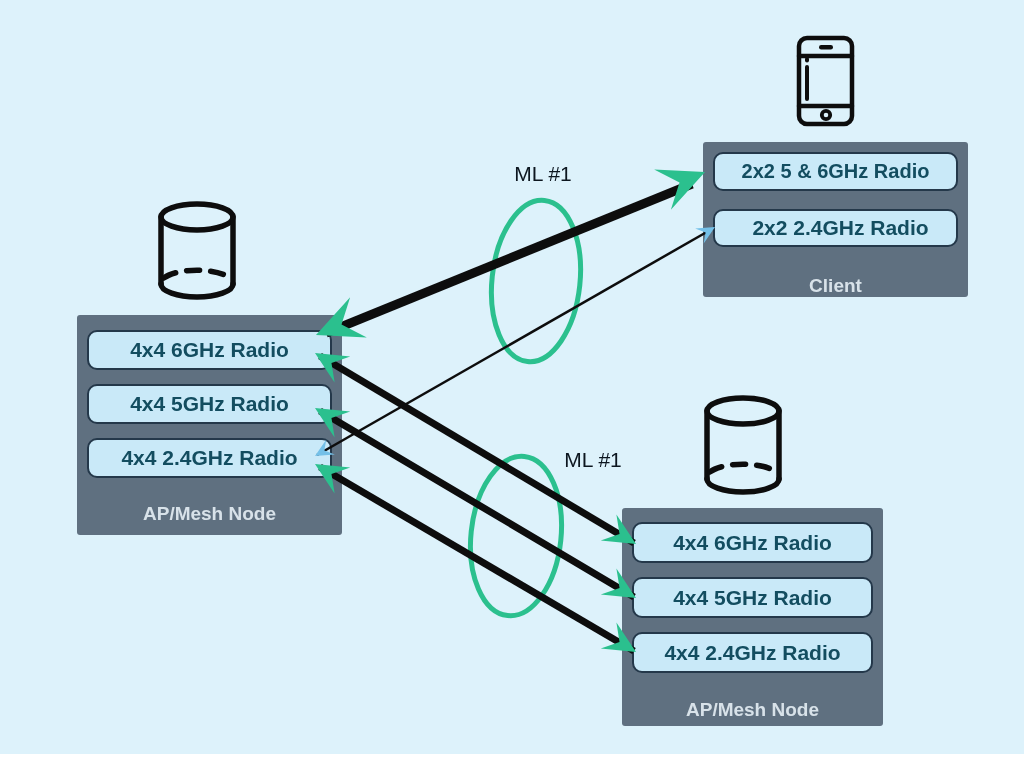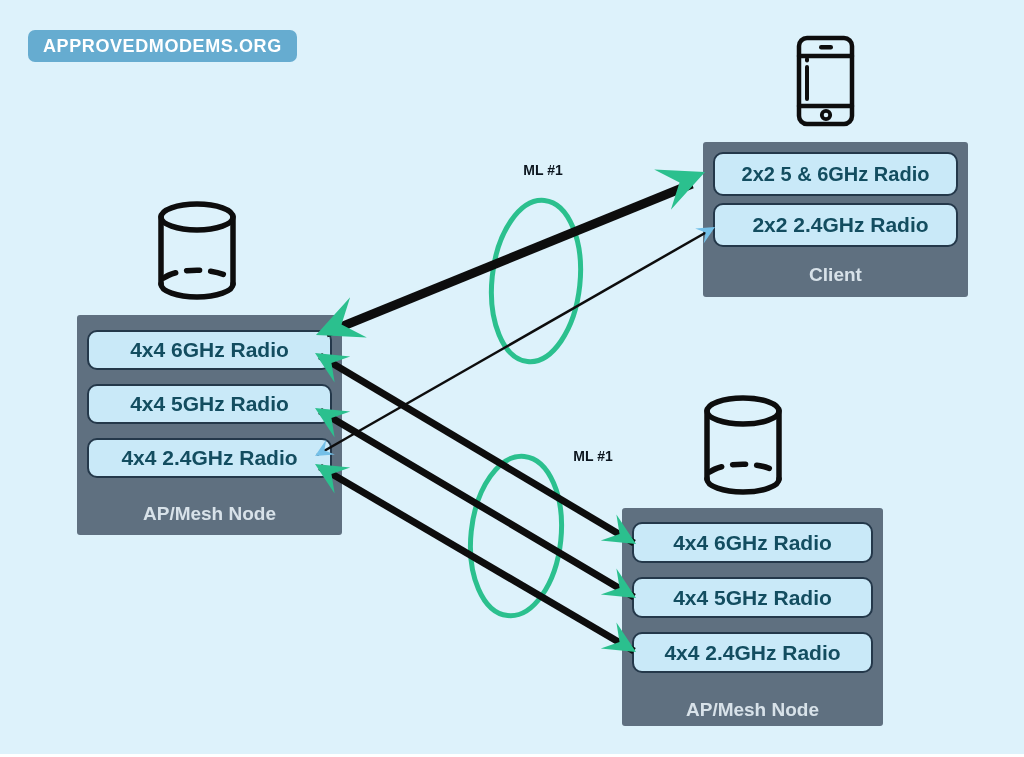--- a/index.html
+++ b/index.html
@@ -24,47 +24,44 @@
     border-radius:10px;display:flex;align-items:center;justify-content:center;
     font-weight:bold;color:var(--chip-text,#134d60);
     box-sizing:border-box;
   }
   .node-title{
     text-align:center;font-weight:bold;
     color:var(--node-label-text,#d8e2e9);font-size:19px;
   }
   .ml-label{
     position:absolute;width:80px;text-align:center;z-index:3;
-    font-size:14px;font-weight:bold;color:var(--ml-text,#0c161f);
+    font-size:21px;font-weight:normal;color:var(--ml-text,#0c161f);
   }
   .overlay{position:absolute;left:0;top:0;z-index:2;pointer-events:none;}
   .ln{stroke:var(--line,#0d0d0d);fill:none;}
   .ring{stroke:var(--accent-green,#2bc08e);stroke-width:5px;fill:none;}
   .dart-g{fill:var(--accent-green,#2bc08e);}
   .dart-b{fill:var(--accent-blue,#74c0e8);}
   .icon-stroke{stroke:var(--line,#0d0d0d);fill:none;stroke-linecap:round;}
   .bottom-strip{position:absolute;left:0;bottom:0;width:100%;height:3px;background:#ffffff;z-index:4;}
 </style>
 </head>
 <body>
 
 <div class="canvas">
 
-  <div class="logo-badge">
-    <span>APPROVEDMODEMS.ORG</span>
-  </div>
 
   <div class="node" style="left:77px;top:315px;width:245px;height:205px;padding:15px 10px 0;gap:14px;">
     <div class="chip" style="height:40px;font-size:21px;">4x4 6GHz Radio</div>
     <div class="chip" style="height:40px;font-size:21px;">4x4 5GHz Radio</div>
     <div class="chip" style="height:40px;font-size:21px;">4x4 2.4GHz Radio</div>
     <div class="node-title" style="margin-top:11px;">AP/Mesh Node</div>
   </div>
 
-  <div class="node" style="left:703px;top:142px;width:245px;height:145px;padding:10px 10px 0;gap:7px;">
+  <div class="node" style="left:703px;top:142px;width:245px;height:145px;padding:10px 10px 0;gap:18px;">
     <div class="chip" style="height:44px;font-size:20px;">2x2 5 &amp; 6GHz Radio</div>
     <div class="chip" style="height:44px;font-size:21px;padding-left:10px;">2x2 2.4GHz Radio</div>
     <div class="node-title" style="margin-top:10px;">Client</div>
   </div>
 
   <div class="node" style="left:622px;top:508px;width:241px;height:204px;padding:14px 10px 0;gap:14px;">
     <div class="chip" style="height:41px;font-size:21px;">4x4 6GHz Radio</div>
     <div class="chip" style="height:41px;font-size:21px;">4x4 5GHz Radio</div>
     <div class="chip" style="height:41px;font-size:21px;">4x4 2.4GHz Radio</div>
     <div class="node-title" style="margin-top:12px;">AP/Mesh Node</div>

